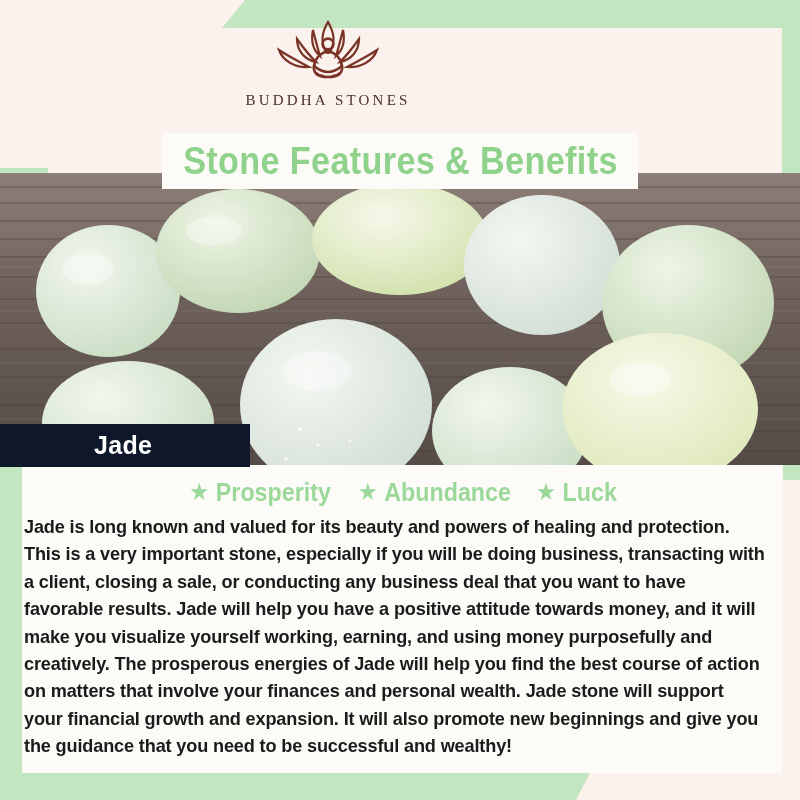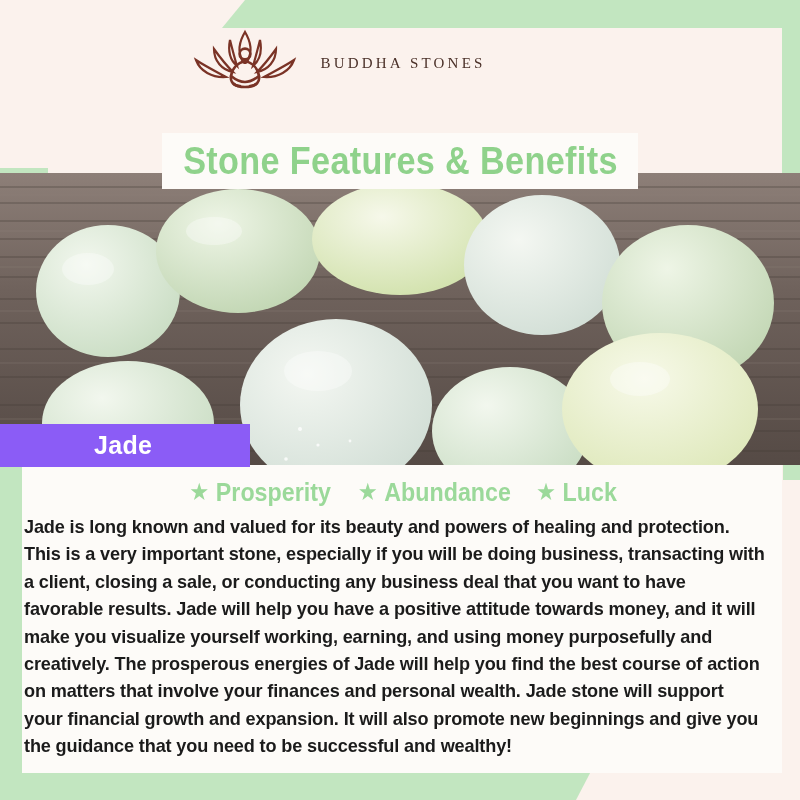--- a/index.html
+++ b/index.html
@@ -30,21 +30,21 @@
     top:470px;left:0;width:30px;height:300px;
   }
   .deco-bottom{
     bottom:0;left:0;width:600px;height:46px;
     clip-path:polygon(0 0,100% 0,calc(100% - 24px) 100%,0 100%);
   }
 
   
   .brand{
     position:absolute;top:0;left:0;width:656px;height:122px;
-    display:flex;align-items:center;justify-content:center;
+    display:flex;flex-direction:column;align-items:center;justify-content:center;
     z-index:5;
   }
   .brand-mark{width:150px;height:74px;display:block;}
   .brand-name{
     margin-top:4px;
     font-family:"Liberation Serif","DejaVu Serif",serif;
     font-size:15px;letter-spacing:3.2px;color:#4a3028;font-weight:400;
   }
 
   
@@ -64,21 +64,21 @@
   
   .photo{
     position:absolute;top:173px;left:0;width:800px;height:292px;
     overflow:hidden;z-index:3;
   }
   .photo svg{display:block;width:800px;height:292px;}
 
   
   .jade-band{
     position:absolute;top:424px;left:0;width:250px;height:43px;
-    background:#8b5cf6;z-index:7;
+    background:#0f172a;z-index:7;
     display:flex;align-items:center;
   }
   .jade-label{
     margin-left:94px;font-size:25px;font-weight:bold;color:#ffffff;
     letter-spacing:0.3px;
   }
 
   
   .content{
     position:absolute;top:465px;left:22px;width:760px;height:308px;

